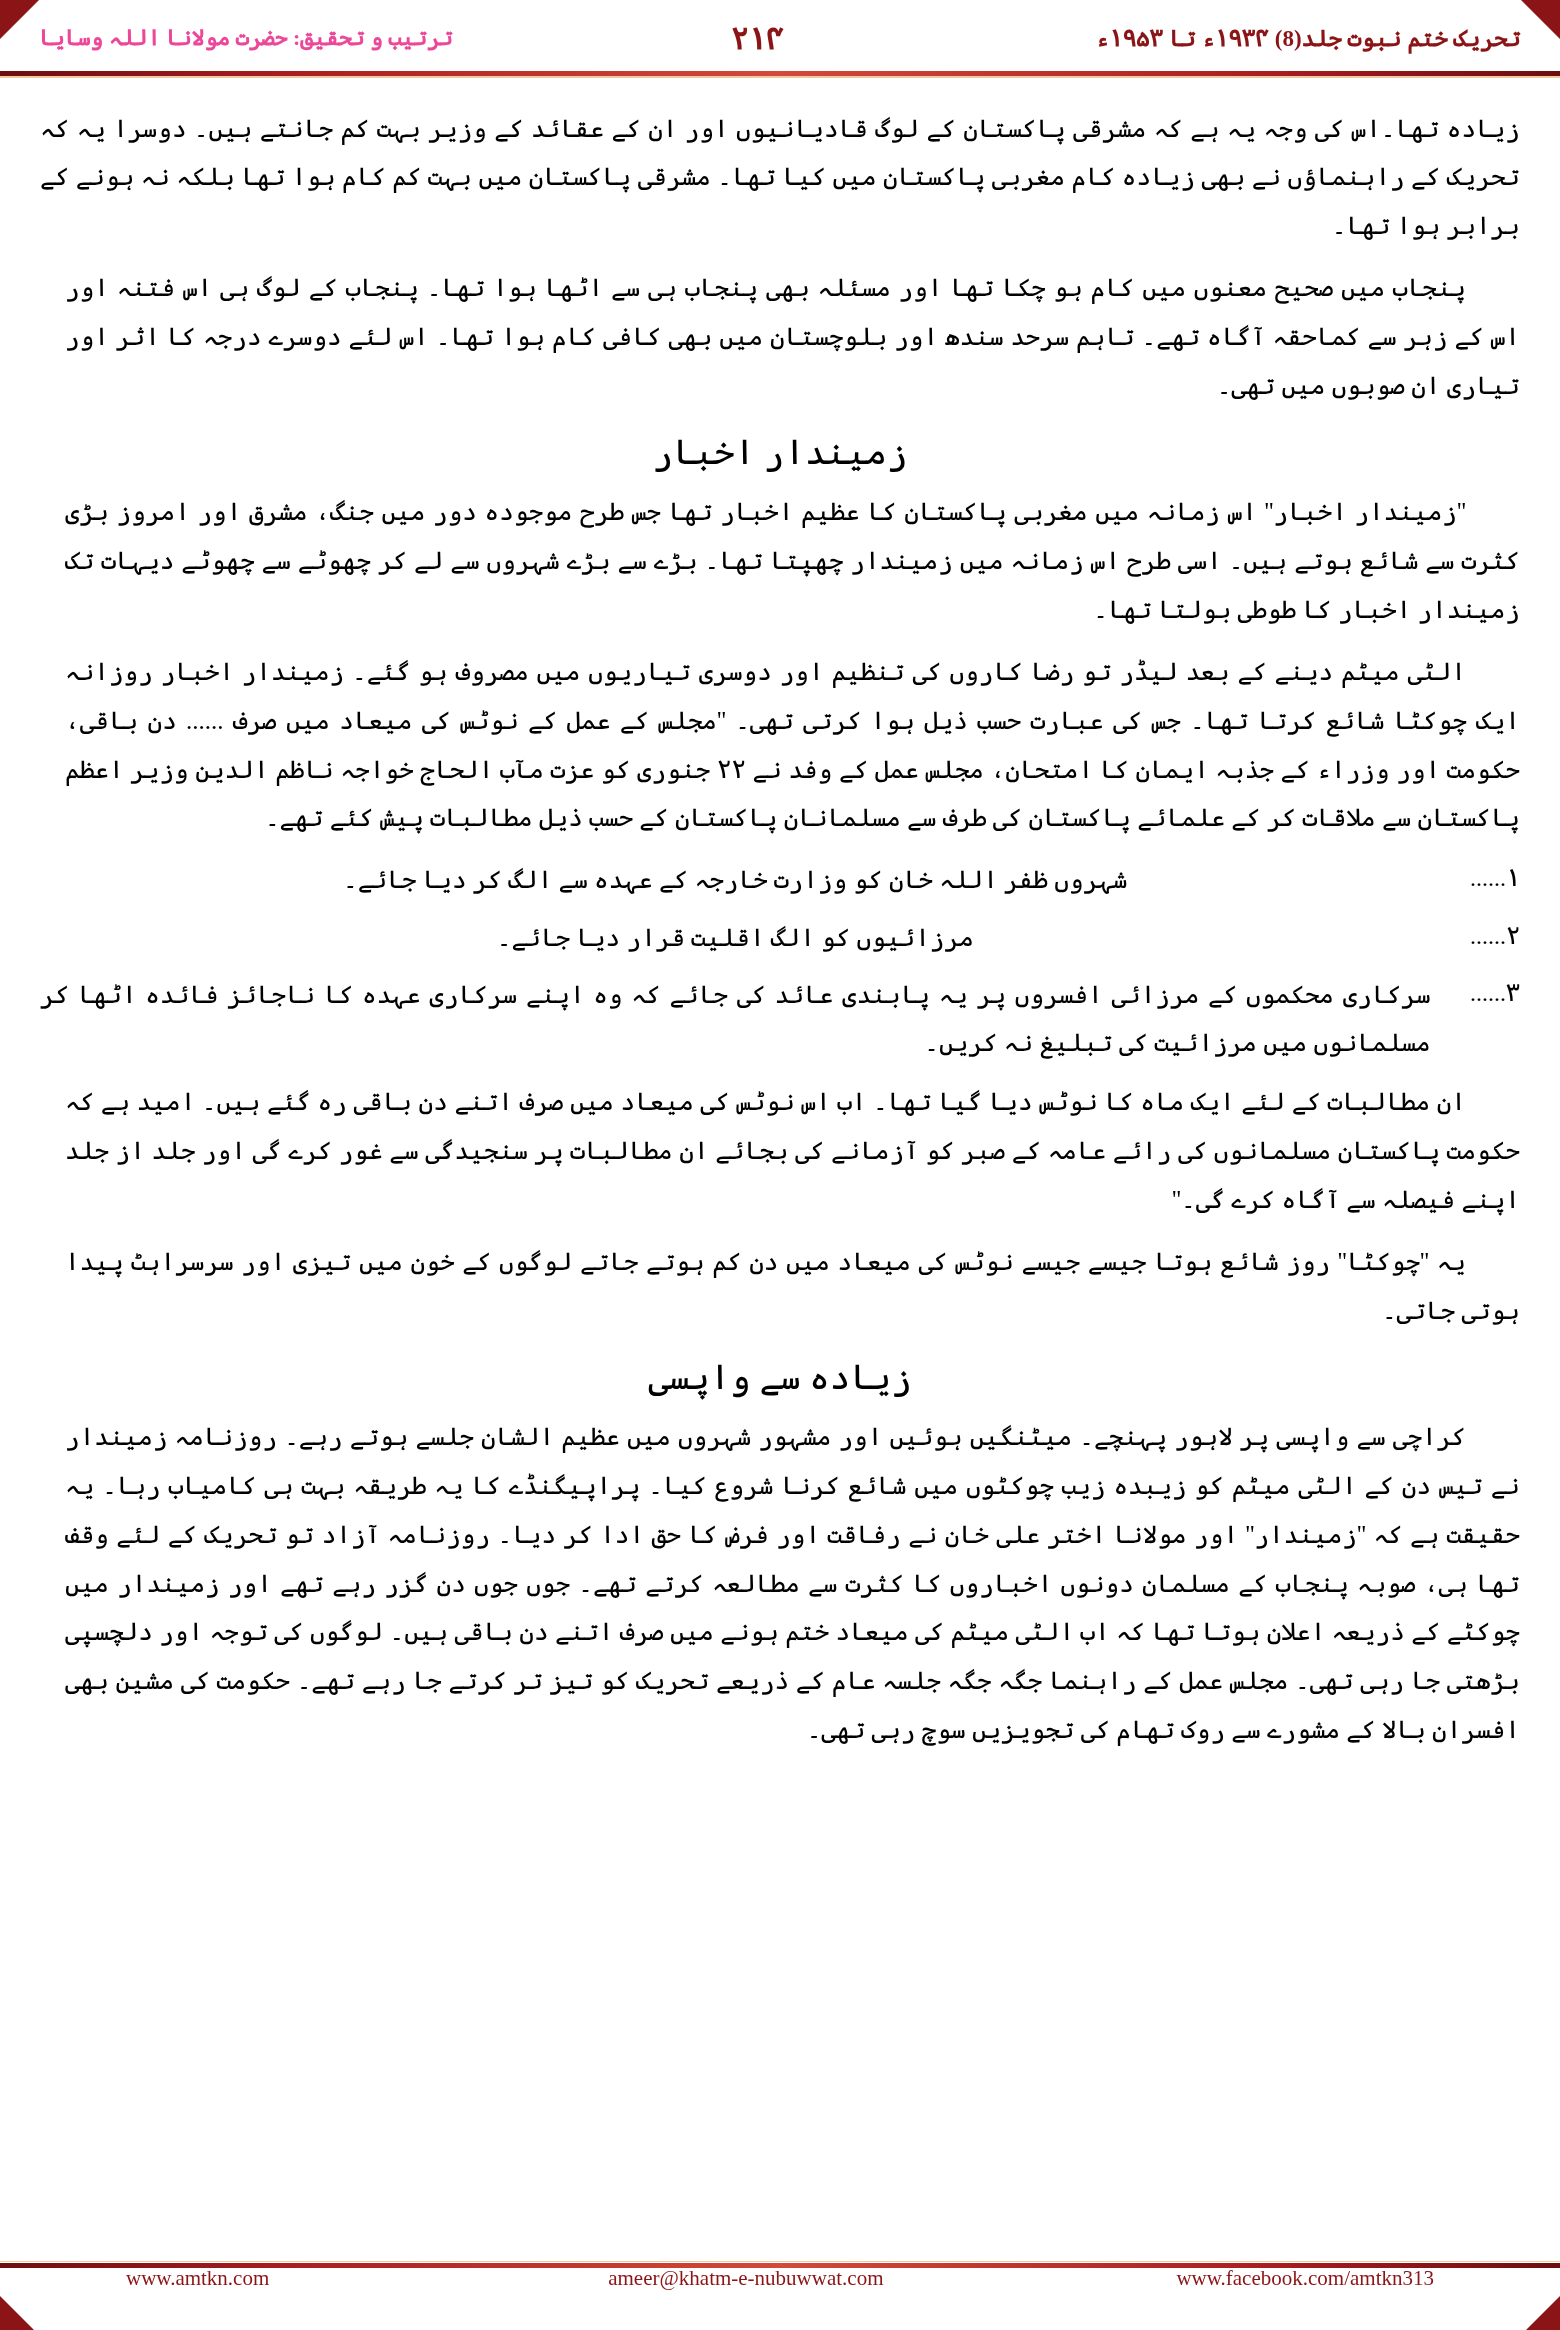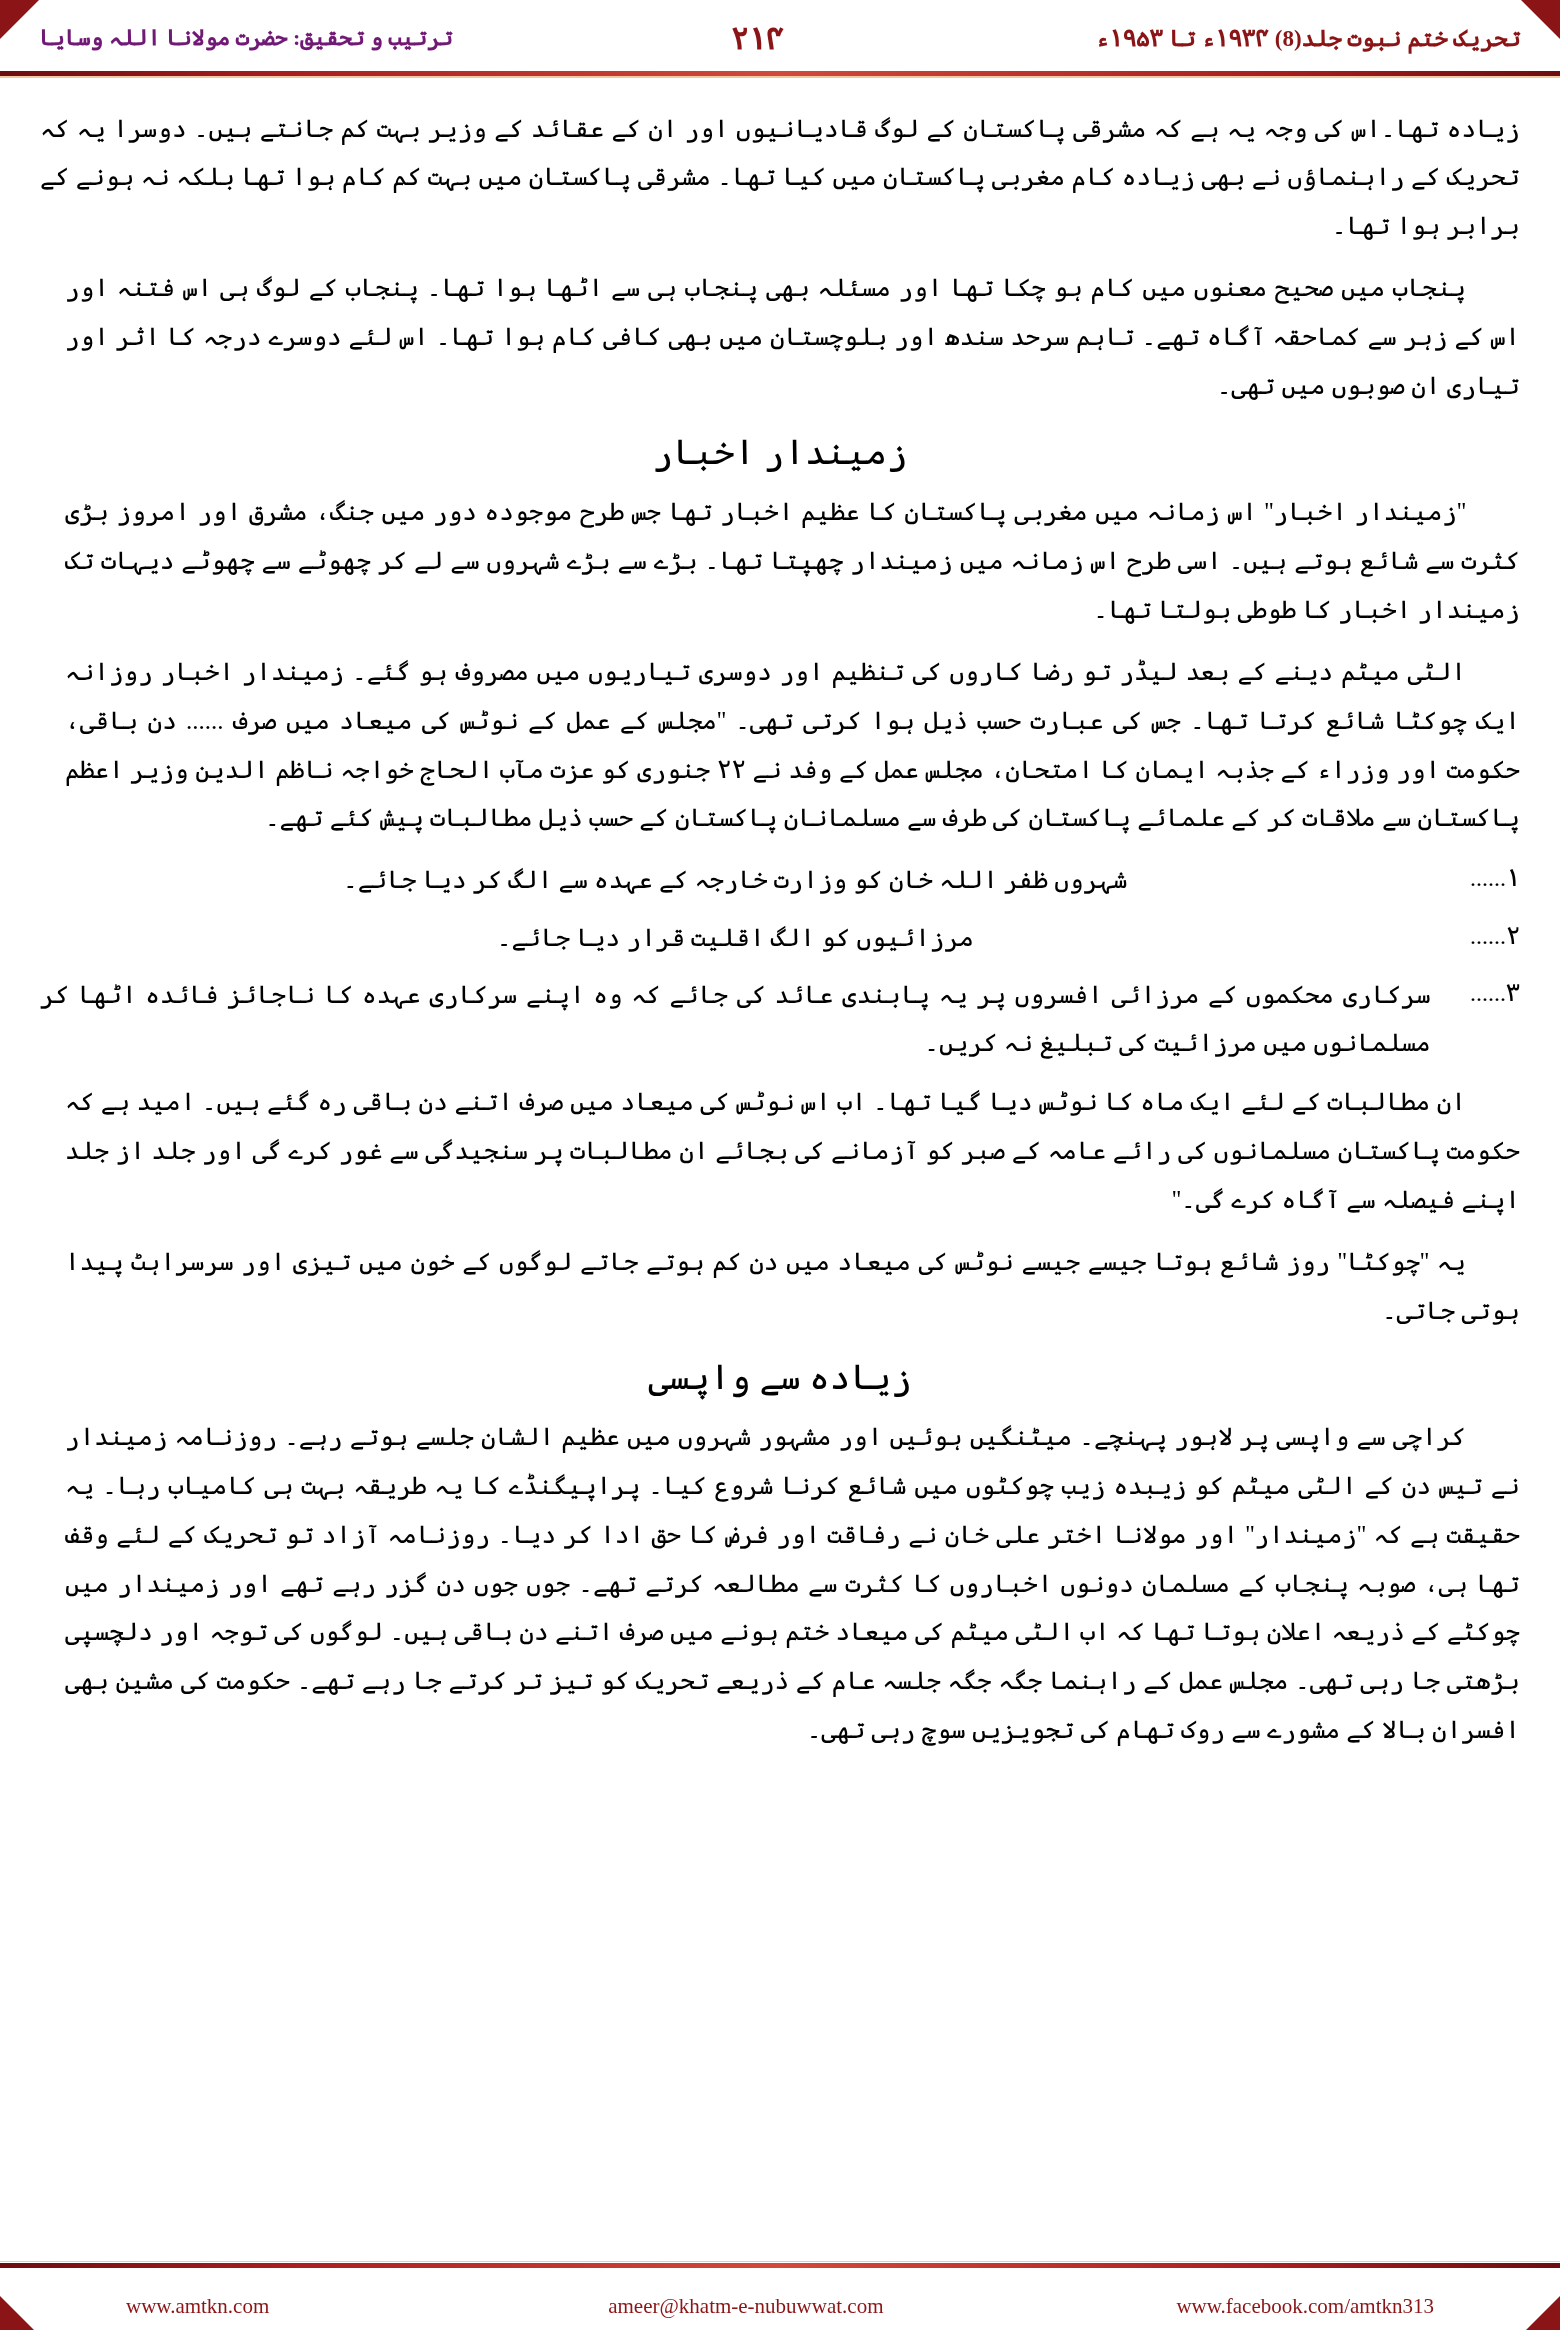--- a/index.html
+++ b/index.html
@@ -52,21 +52,21 @@
     font-size: 30px;
     font-weight: bold;
     color: #8b1416;
     text-align: right;
     flex: 0 0 auto;
     transform: translateX(-17px);
   }
   .header-left {
     font-family: "Liberation Serif", serif;
     font-size: 22px;
-    color: #701a75;
+    color: #ec4899;
     font-weight: bold;
     white-space: nowrap;
   }
   .header-rule {
     position: absolute;
     left: 0;
     right: 0;
     bottom: 5px;
     height: 5px;
     background: linear-gradient(to right, #6d0d10 0%, #a81d20 18%, #d24a3a 50%, #a81d20 82%, #6d0d10 100%);
@@ -170,21 +170,21 @@
   .footer-rule::before {
     content: "";
     position: absolute;
     left: 0; right: 0;
     top: -2.5px;
     height: 1.7px;
     background: #f0c9a0;
   }
   .footer-inner {
     position: absolute;
-    top: 41px;
+    top: 13px;
     left: 0;
     right: 0;
     display: flex;
     flex-direction: row;
     align-items: center;
     justify-content: space-between;
     padding: 0 126px;
     direction: ltr;
   }
   .footer-link {

